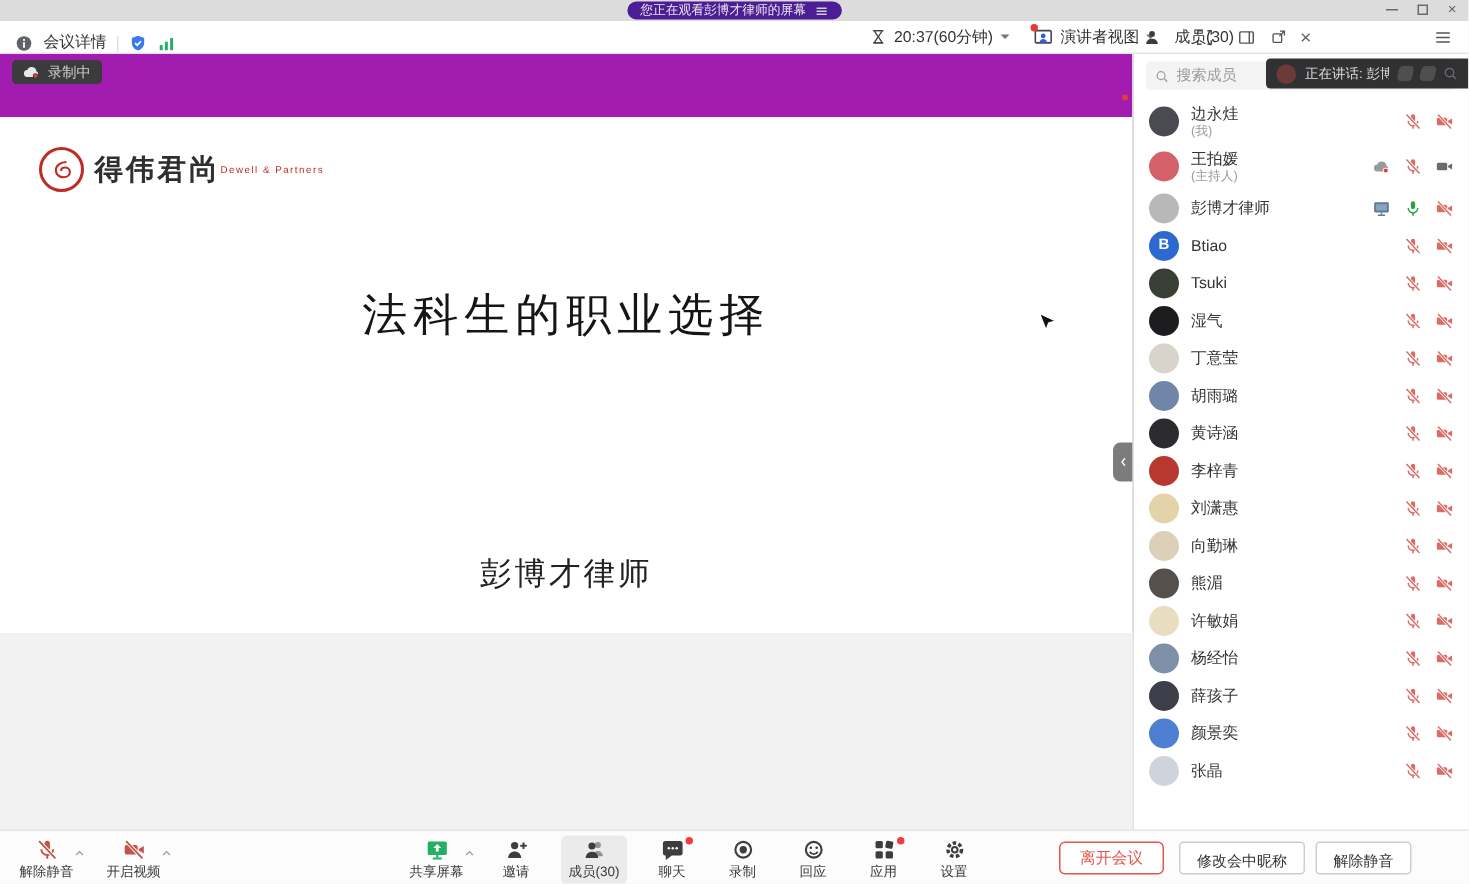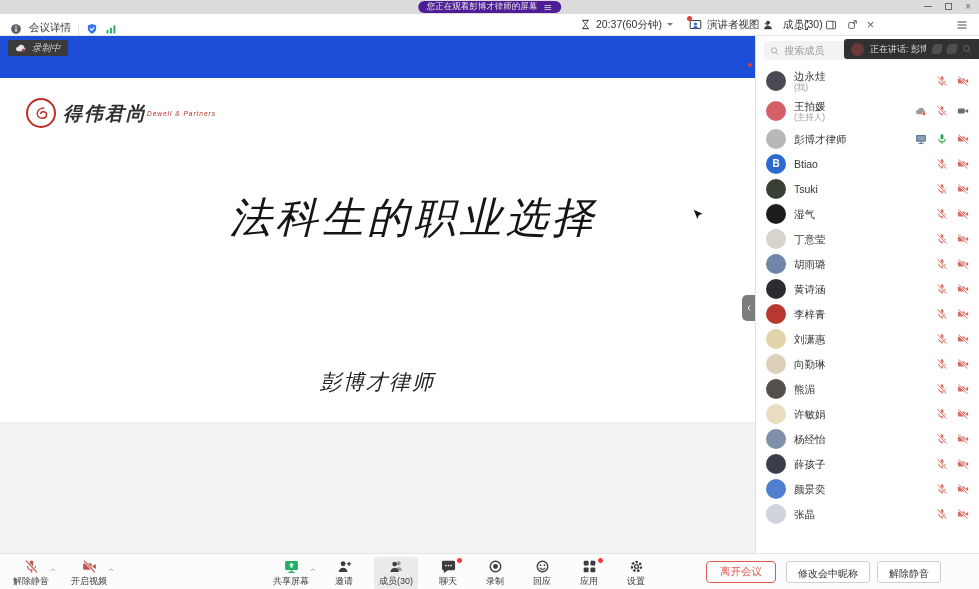--- a/index.html
+++ b/index.html
@@ -24,35 +24,35 @@
   .tb-mid { position:absolute; left:580px; top:0; height:21px; display:flex; align-items:center; gap:5px; }
   .tb-panelhdr { position:absolute; left:762px; top:0; height:21px; display:flex; align-items:center; gap:9px; }
   .tb-menu { position:absolute; right:11px; top:5px; }
   .tb-caret { width:0; height:0; border:3px solid transparent; border-top-color:#777; margin-top:3px; }
   .gap6 { width:6px; }
   .spk-wrap { position:relative; display:flex; }
   .spk-dot { position:absolute; left:-2px; top:-2px; width:5px; height:5px; border-radius:50%; background:#e23c3c; }
   .tb-close { font-size:13px; color:#666; line-height:10px; }
 
   
-  .share { position:absolute; top:36px; left:0; width:755px; height:386px; background:#1d4ed8; overflow:hidden;font-style:italic; }
+  .share { position:absolute; top:36px; left:0; width:755px; height:386px; background:#a21caf; overflow:hidden; }
   .rec-badge { position:absolute; top:4px; left:8px; height:16px; background:#3b3b3d; border-radius:3px;
     color:#cfcfcf; font-size:9.5px; display:flex; align-items:center; gap:5px; padding:0 7px; z-index:5; }
   .share-reddot { position:absolute; right:3px; top:27px; width:4px; height:4px; border-radius:50%; background:#e23c3c; z-index:6; }
 
   .slide { position:absolute; top:42px; left:0; width:755px; height:434px; background:#fff; }
   .logo { position:absolute; left:26px; top:20px; display:flex; align-items:center; gap:7px; }
   .logo-mark { width:30px; height:30px; border:2.5px solid #bf2c24; border-radius:50%;
     display:flex; align-items:center; justify-content:center; }
   .logo-texts { display:flex; align-items:center; }
   .logo-title { font-family:"DejaVu Serif","Liberation Serif",serif; font-size:19px; font-weight:bold;
     color:#2f2f2f; letter-spacing:2px; line-height:21px; }
   .logo-sub { font-size:6.5px; color:#bf2c24; letter-spacing:1px; }
   .slide-title { position:absolute; top:112px; left:0; width:100%; text-align:center;
-    font-family:"DejaVu Serif","Liberation Serif",serif; font-size:42px; color:#151515; letter-spacing:4px;margin-left:36px; }
+    font-family:"DejaVu Serif","Liberation Serif",serif; font-size:30px; color:#151515; letter-spacing:4px; }
   .slide-subtitle { position:absolute; top:290px; left:0; width:100%; text-align:center;
     font-family:"DejaVu Serif","Liberation Serif",serif; font-size:21px; color:#222; letter-spacing:2px; }
 
   .chat-pill { position:absolute; left:8px; top:451px; height:20px; display:flex; align-items:center; gap:2px; z-index:6; }
   .chat-box { height:20px; background:rgba(82,82,82,0.88); border-radius:4px 0 0 4px; display:flex;
     align-items:center; gap:6px; padding:0 8px; }
   .chat-ph { color:#b5b5b5; font-size:9.5px; }
   .chat-collapse { width:18px; height:20px; background:rgba(82,82,82,0.88); border-radius:0 4px 4px 0;
     display:flex; align-items:center; justify-content:center; border-left:1px solid rgba(255,255,255,0.18); }
 

